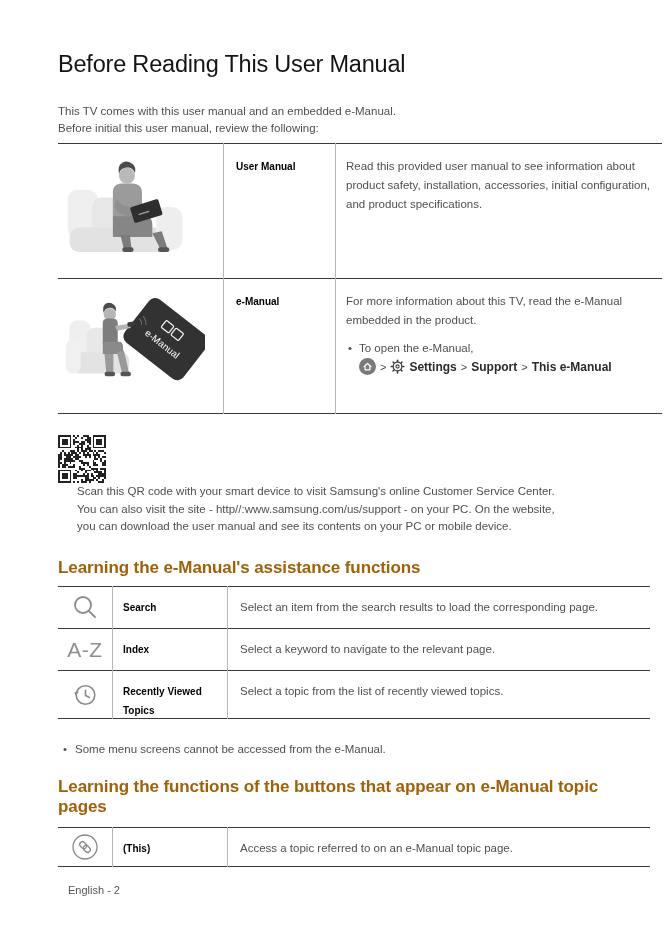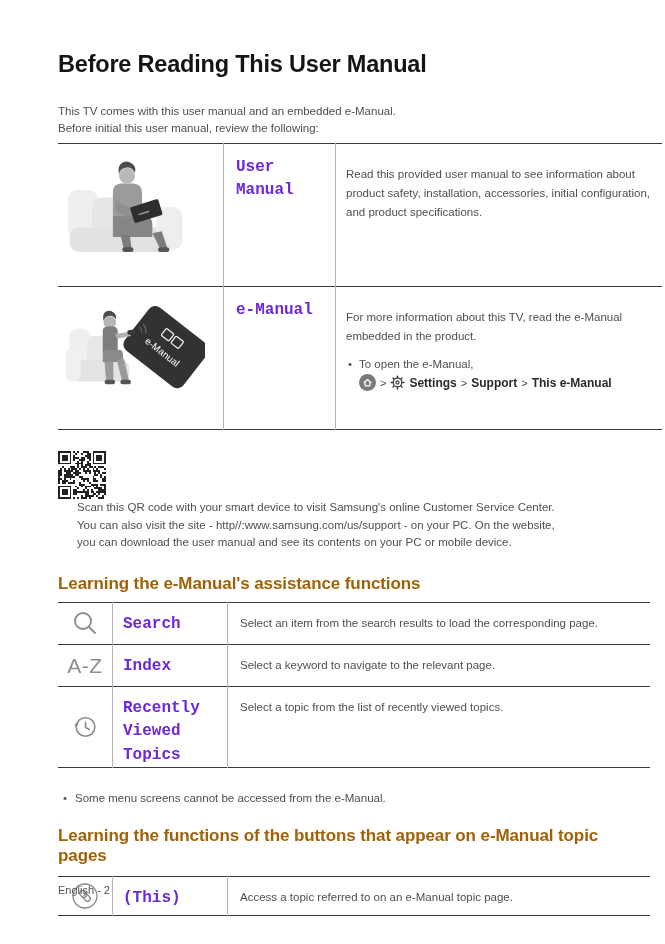--- a/index.html
+++ b/index.html
@@ -8,35 +8,35 @@
     width:665px;height:944px;
     background:#ffffff;
     font-family:"Liberation Sans","DejaVu Sans",sans-serif;
     color:#4f4f4f;
     overflow:hidden;
   }
   .content{position:absolute;left:58px;width:552px;top:0;}
   h1.title{
     margin:50px 0 0 0;
     font-size:23.5px;line-height:1.2;
-    font-weight:700;color:#141414;letter-spacing:-0.2px;
+    font-weight:400;color:#141414;letter-spacing:-0.2px;
   }
   .intro{margin-top:25px;font-size:11.5px;line-height:1.5;color:#4f4f4f;}
   table{border-collapse:collapse;width:552px;table-layout:fixed;}
   table{border-top:1.5px solid #3a3a3a;border-bottom:1.5px solid #3a3a3a;}
   tr + tr{border-top:1.5px solid #3a3a3a;}
   td{vertical-align:top;}
   td + td{border-left:1px solid #b5b5b5;}
   
   .t1{margin-top:5px;}
   .t1 td{height:122px;}
   .t1 .c-img{width:153px;padding:6px 6px;}
   .t1 .c-label{width:91px;padding:12px 8px 0 12px;}
-  .t1 .c-desc{width:308px;padding:20px 8px 0 10px;}
-  .cell-label{font-size:16px;font-weight:700;color:#6d28d9;line-height:1.45;font-family:Liberation Mono, monospace;}
+  .t1 .c-desc{width:308px;padding:12px 8px 0 10px;}
+  .cell-label{font-size:10px;font-weight:700;color:#000000;line-height:1.45;}
   .cell-desc{font-size:11.5px;line-height:1.5;color:#4f4f4f;}
   .bullet-line{margin-top:13px;display:flex;font-size:11.5px;color:#4f4f4f;}
   .bullet-line::before{content:"•";margin:0 7px 0 2px;color:#4f4f4f;}
   .nav-line{
     margin-top:4px;margin-left:13px;
     display:flex;align-items:center;gap:4px;
     font-size:12px;color:#2b2b2b;
   }
   .nav-line .b{font-weight:700;}
   .nav-line .sep{font-weight:400;color:#4a4a4a;font-size:11px;}
@@ -53,21 +53,21 @@
   .t2{margin-top:8px;}
   .t3{margin-top:10px;}
   .c-icon{width:54px;text-align:center;vertical-align:middle;padding:4px 0;}
   .t2 .c-label2,.t3 .c-label2{width:98px;padding:10px 6px 0 10px;}
   .t2 .c-desc2,.t3 .c-desc2{width:400px;padding:10px 10px 0 12px;}
   .t2 .r1{height:42px;}.t2 .r2{height:42px;}.t2 .r3{height:46px;margin-top:24px;}
   .t3 tr{height:39px;}
   .az{font-size:21px;color:#8f8f8f;letter-spacing:0.5px;}
   .note{margin-top:24px;display:flex;font-size:11.5px;color:#4f4f4f;}
   .note::before{content:"•";margin:0 8px 0 5px;}
-  .footer{position:absolute;left:58px;top:884px;font-size:11px;color:#555555;}
+  .footer{position:absolute;left:68px;top:884px;font-size:11px;color:#555555;}
   svg{display:block;}
   .icon-center{display:flex;justify-content:center;align-items:center;}
 </style>
 </head>
 <body>
 
 <div class="page">
   <div class="content">
 
     <h1 class="title">Before Reading This User Manual</h1>

